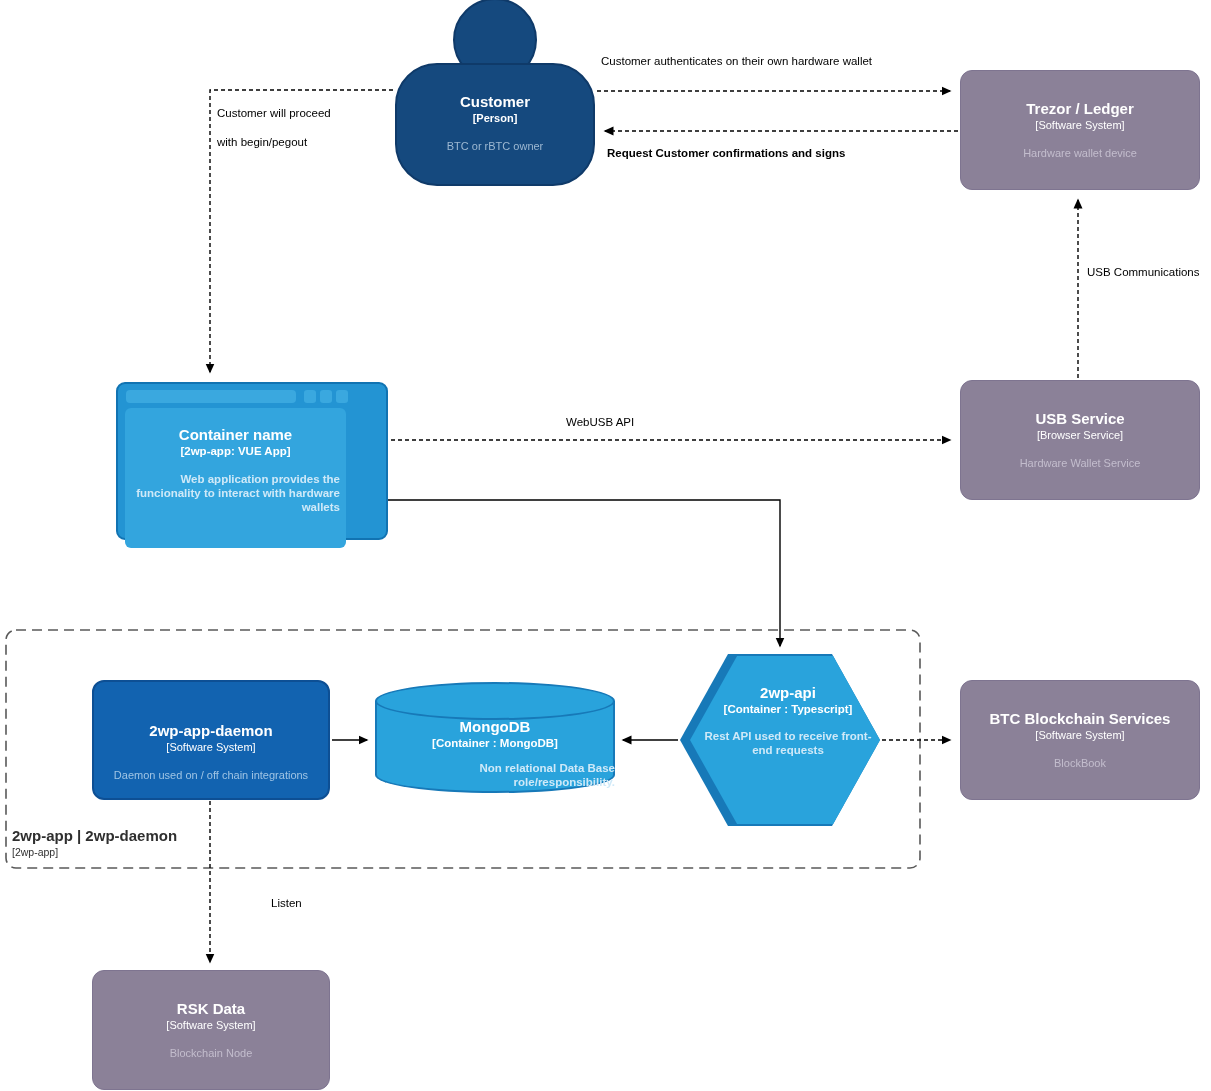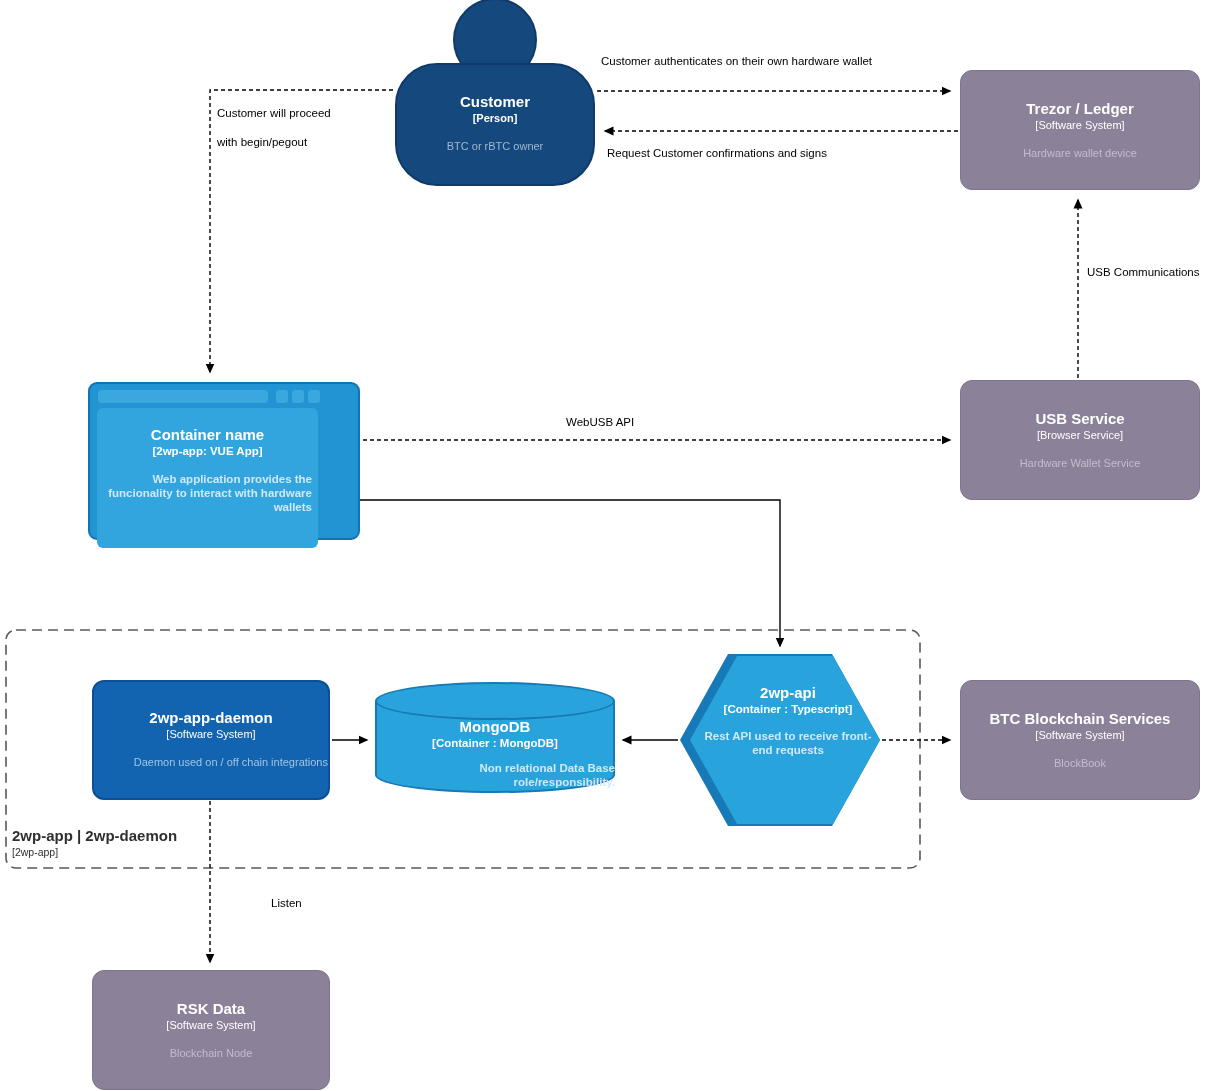--- a/index.html
+++ b/index.html
@@ -15,31 +15,31 @@
   .gray .node-desc{color:#c3bdcd;}
   .pad-top{padding-top:29px;}
   
   .person-head{position:absolute;left:453px;top:-2px;width:84px;height:84px;border-radius:50%;
     background:#15497E;border:2px solid #0f3a69;z-index:2;box-sizing:border-box;}
   .person-body{left:395px;top:63px;width:200px;height:123px;background:#15497E;
     border:2px solid #0f3a69;border-radius:42px;z-index:3;padding-top:28px;}
   .person-body .node-sub{font-weight:bold;}
   .person-body .node-desc{color:#9db8d2;}
   
-  .browser{left:88px;top:382px;width:272px;height:158px;background:#2394D3;
+  .browser{left:116px;top:382px;width:272px;height:158px;background:#2394D3;
     border:2.5px solid #1173B2;border-radius:9px;}
   .browser-addr{position:absolute;left:8px;top:6px;width:170px;height:13px;background:#3AA8DF;border-radius:4px;}
   .browser-btn{position:absolute;top:6px;width:12px;height:13px;background:#3AA8DF;border-radius:3px;}
   .browser-panel{position:absolute;left:7px;top:24px;width:221px;height:122px;background:#33A5DE;
     border-radius:6px;padding-top:18px;}
   .browser-panel .node-sub{font-weight:bold;font-size:11.5px;}
   .browser-panel .node-desc{font-weight:bold;font-size:11.5px;color:#cfe9f8;padding:0 6px;text-align:right;}
   
-  .daemon{left:92px;top:680px;width:238px;height:120px;background:#1263B0;border:2px solid #0d4f94;padding-top:27px;}
-  .daemon .node-desc{color:#9fc4e4;text-align:right;}
+  .daemon{left:92px;top:680px;width:238px;height:120px;background:#1263B0;border:2px solid #0d4f94;padding-top:40px;}
+  .daemon .node-desc{color:#9fc4e4;}
   
   .cyl{left:375px;top:682px;width:240px;height:111px;background:transparent;}
   .cyl-top{position:absolute;left:0;top:0;width:100%;height:38px;background:#29A3DC;
     border:2px solid #1779B8;border-radius:50%;box-sizing:border-box;}
   .cyl-body{position:absolute;left:0;top:19px;width:100%;height:92px;background:#29A3DC;
     border:2px solid #1779B8;border-top:none;box-sizing:border-box;
     border-radius:0 0 120px 120px / 0 0 18px 18px;}
   .cyl-text{position:absolute;left:0;top:36px;width:100%;z-index:2;}
   .cyl .node-sub,.hex .node-sub{font-weight:bold;font-size:11.5px;}
   .cyl .node-desc,.hex .node-desc{font-weight:bold;font-size:11.5px;color:#cfe9f8;}
@@ -85,21 +85,21 @@
     <path d="M332,740 L367,740" fill="none" stroke="#000" stroke-width="1.4" marker-end="url(#arrow)"></path>
 
     <path d="M678,740 L623,740" fill="none" stroke="#000" stroke-width="1.4" marker-end="url(#arrow)"></path>
 
     <path d="M882,740 L950,740" fill="none" stroke="#000" stroke-width="1.4" stroke-dasharray="4 3" marker-end="url(#arrow)"></path>
 
     <path d="M210,801 L210,962" fill="none" stroke="#000" stroke-width="1.4" stroke-dasharray="4 3" marker-end="url(#arrow)"></path>
   </svg>
 
   <div class="elabel" style="left:601px;top:55px;">Customer authenticates on their own hardware wallet</div>
-  <div class="elabel" style="left:607px;top:147px;">Request Customer confirmations and signs</div>
+  <div class="elabel" style="left:607px;top:147px;font-weight:bold;">Request Customer confirmations and signs</div>
   <div class="elabel" style="left:217px;top:107px;">Customer will proceed</div>
   <div class="elabel" style="left:217px;top:136px;">with begin/pegout</div>
   <div class="elabel" style="left:1087px;top:266px;">USB Communications</div>
   <div class="elabel" style="left:566px;top:416px;">WebUSB API</div>
   <div class="elabel" style="left:226px;top:897px;padding-left:45px;">Listen</div>
 
   <div class="blabel" style="left:12px;top:827px;">
     <div class="b-title">2wp-app | 2wp-daemon</div>
     <div class="b-sub">[2wp-app]</div>
   </div>

